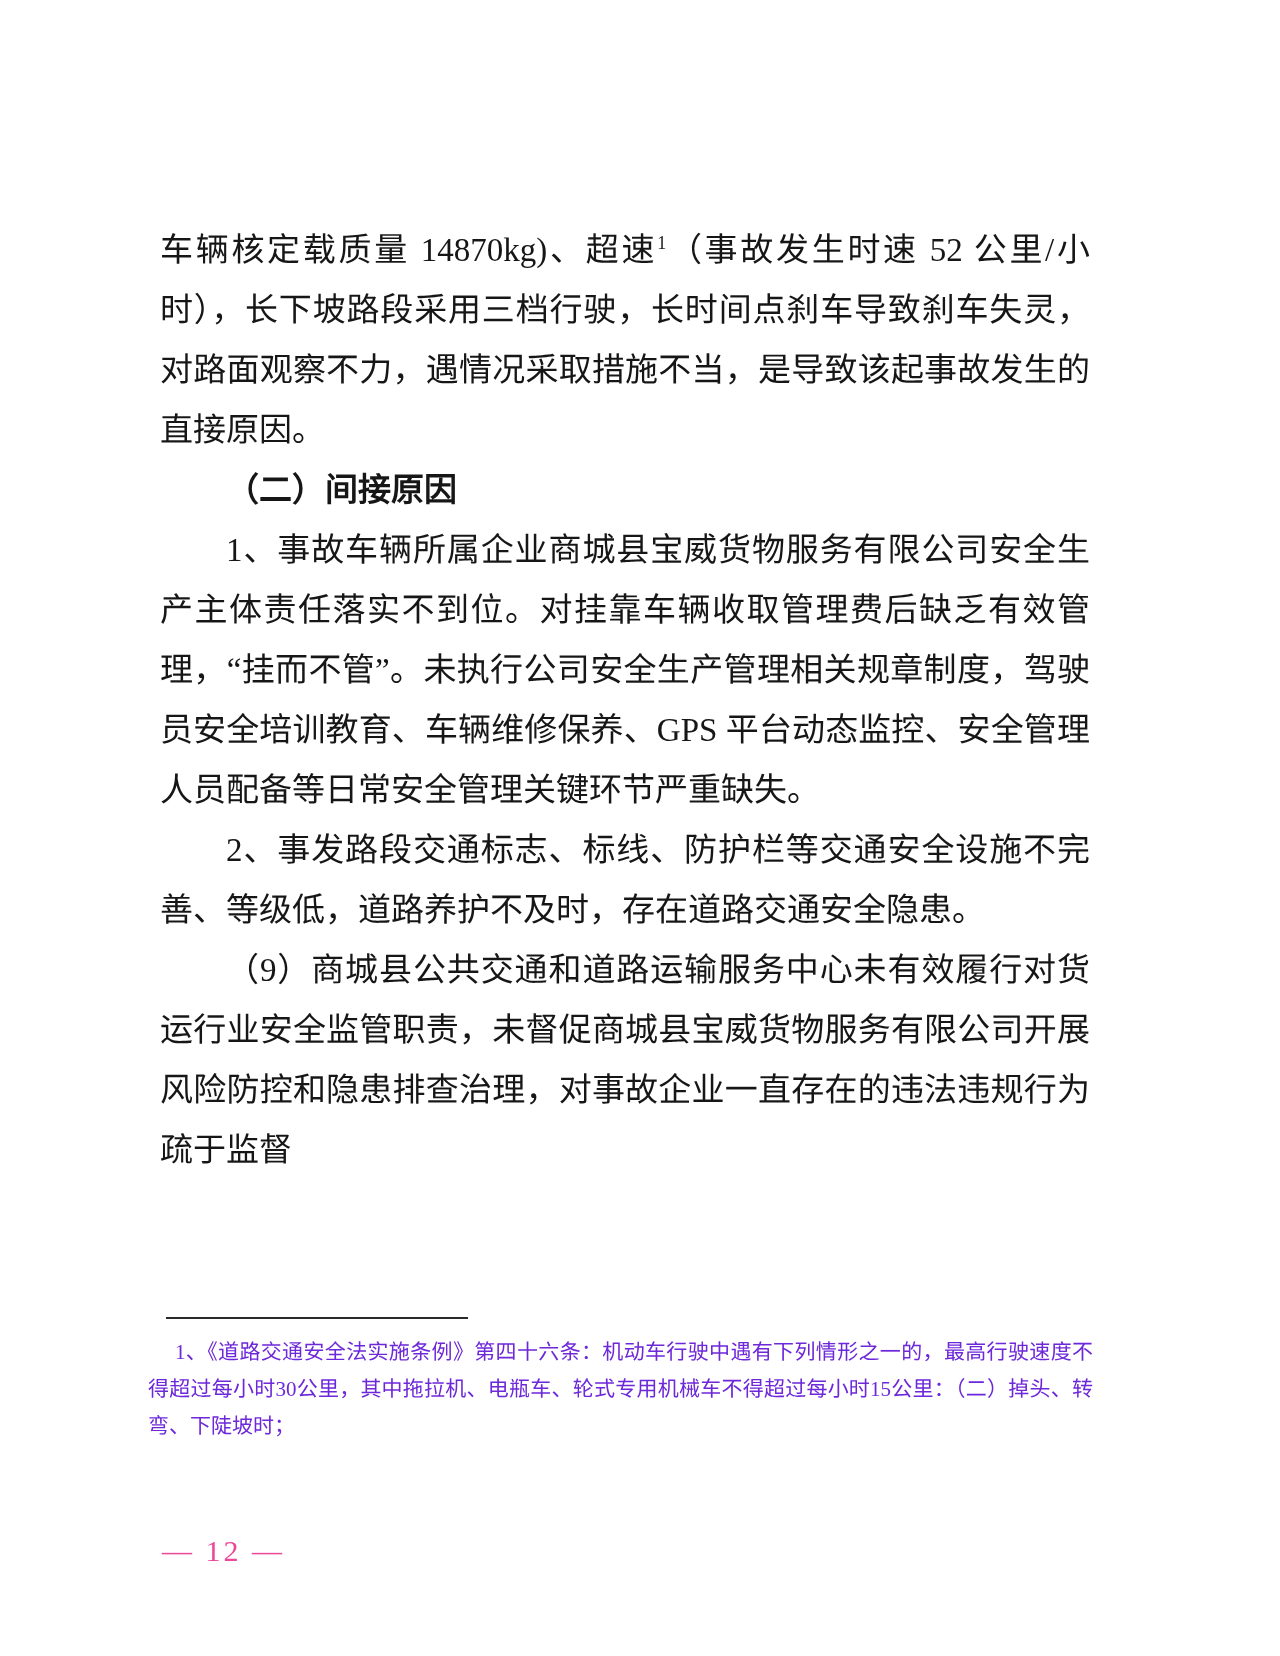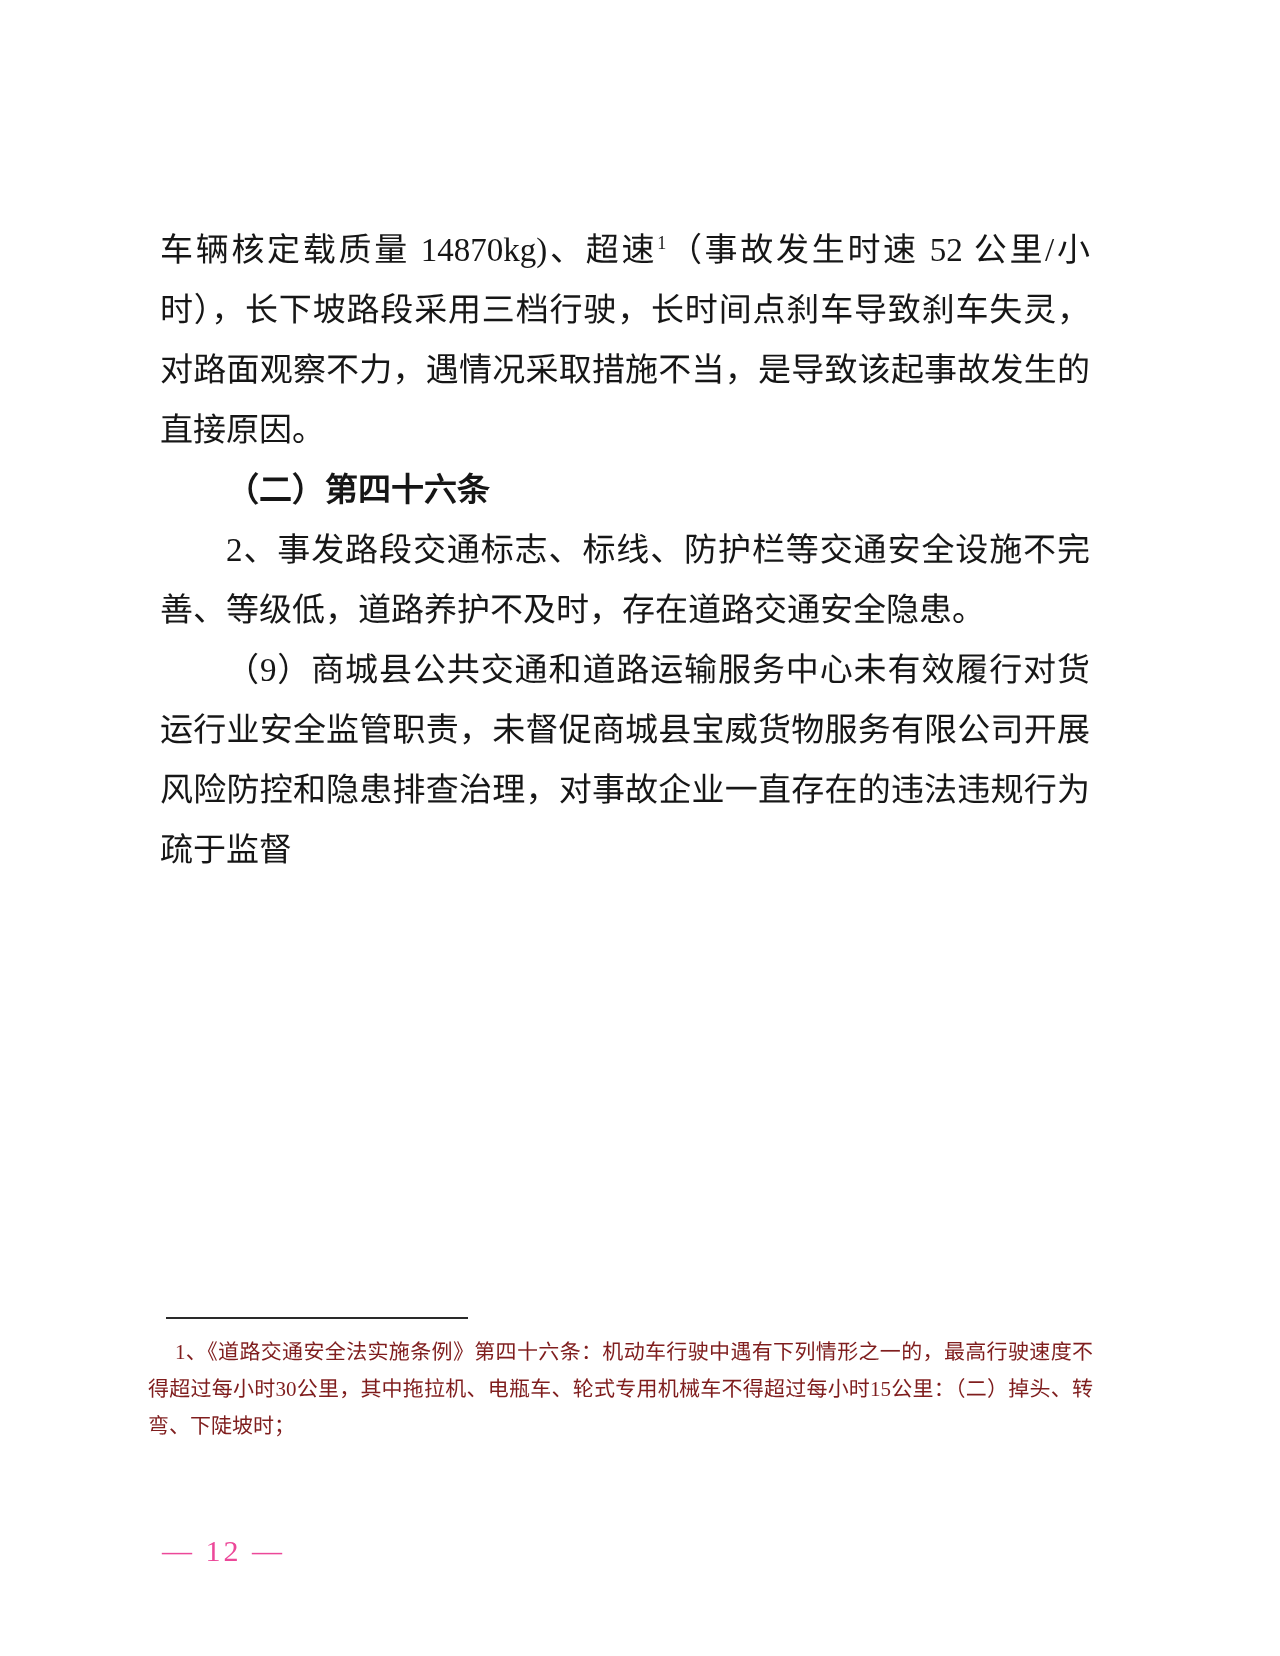--- a/index.html
+++ b/index.html
@@ -52,42 +52,43 @@
   }
   .footnote {
     position: absolute;
     left: 148px;
     top: 1334px;
     width: 945px;
     font-size: 21px;
     line-height: 37px;
     text-align: justify;
     text-indent: 27px;
-    color: #7f1d1d;
+    color: #6d28d9;
   }
   .page-number {
     position: absolute;
     left: 162px;
     top: 1534px;
     font-size: 30px;
     letter-spacing: 3px;
     color: #ec4899;
   }
 </style>
 </head>
 <body>
 
 <div class="page">
 
   <div class="body-text">
 
     <p class="no-indent"><span>车辆核定载质量 14870kg)、超速</span><sup class="fn-ref">1</sup><span>（事故发生时速 52 公里/小时），长下坡路段采用三档行驶，长时间点刹车导致刹车失灵，对路面观察不力，遇情况采取措施不当，是导致该起事故发生的直接原因。</span></p>
 
-    <p class="section-heading">（二）第四十六条</p>
+    <p class="section-heading">（二）间接原因</p>
 
+    <p>1、事故车辆所属企业商城县宝威货物服务有限公司安全生产主体责任落实不到位。对挂靠车辆收取管理费后缺乏有效管理，“挂而不管”。未执行公司安全生产管理相关规章制度，驾驶员安全培训教育、车辆维修保养、GPS 平台动态监控、安全管理人员配备等日常安全管理关键环节严重缺失。</p>
 
     <p>2、事发路段交通标志、标线、防护栏等交通安全设施不完善、等级低，道路养护不及时，存在道路交通安全隐患。</p>
 
 
 
     <p>（9）商城县公共交通和道路运输服务中心未有效履行对货运行业安全监管职责，未督促商城县宝威货物服务有限公司开展风险防控和隐患排查治理，对事故企业一直存在的违法违规行为疏于监督</p>
 
   </div>
 
   <div class="footnote-rule"></div>

